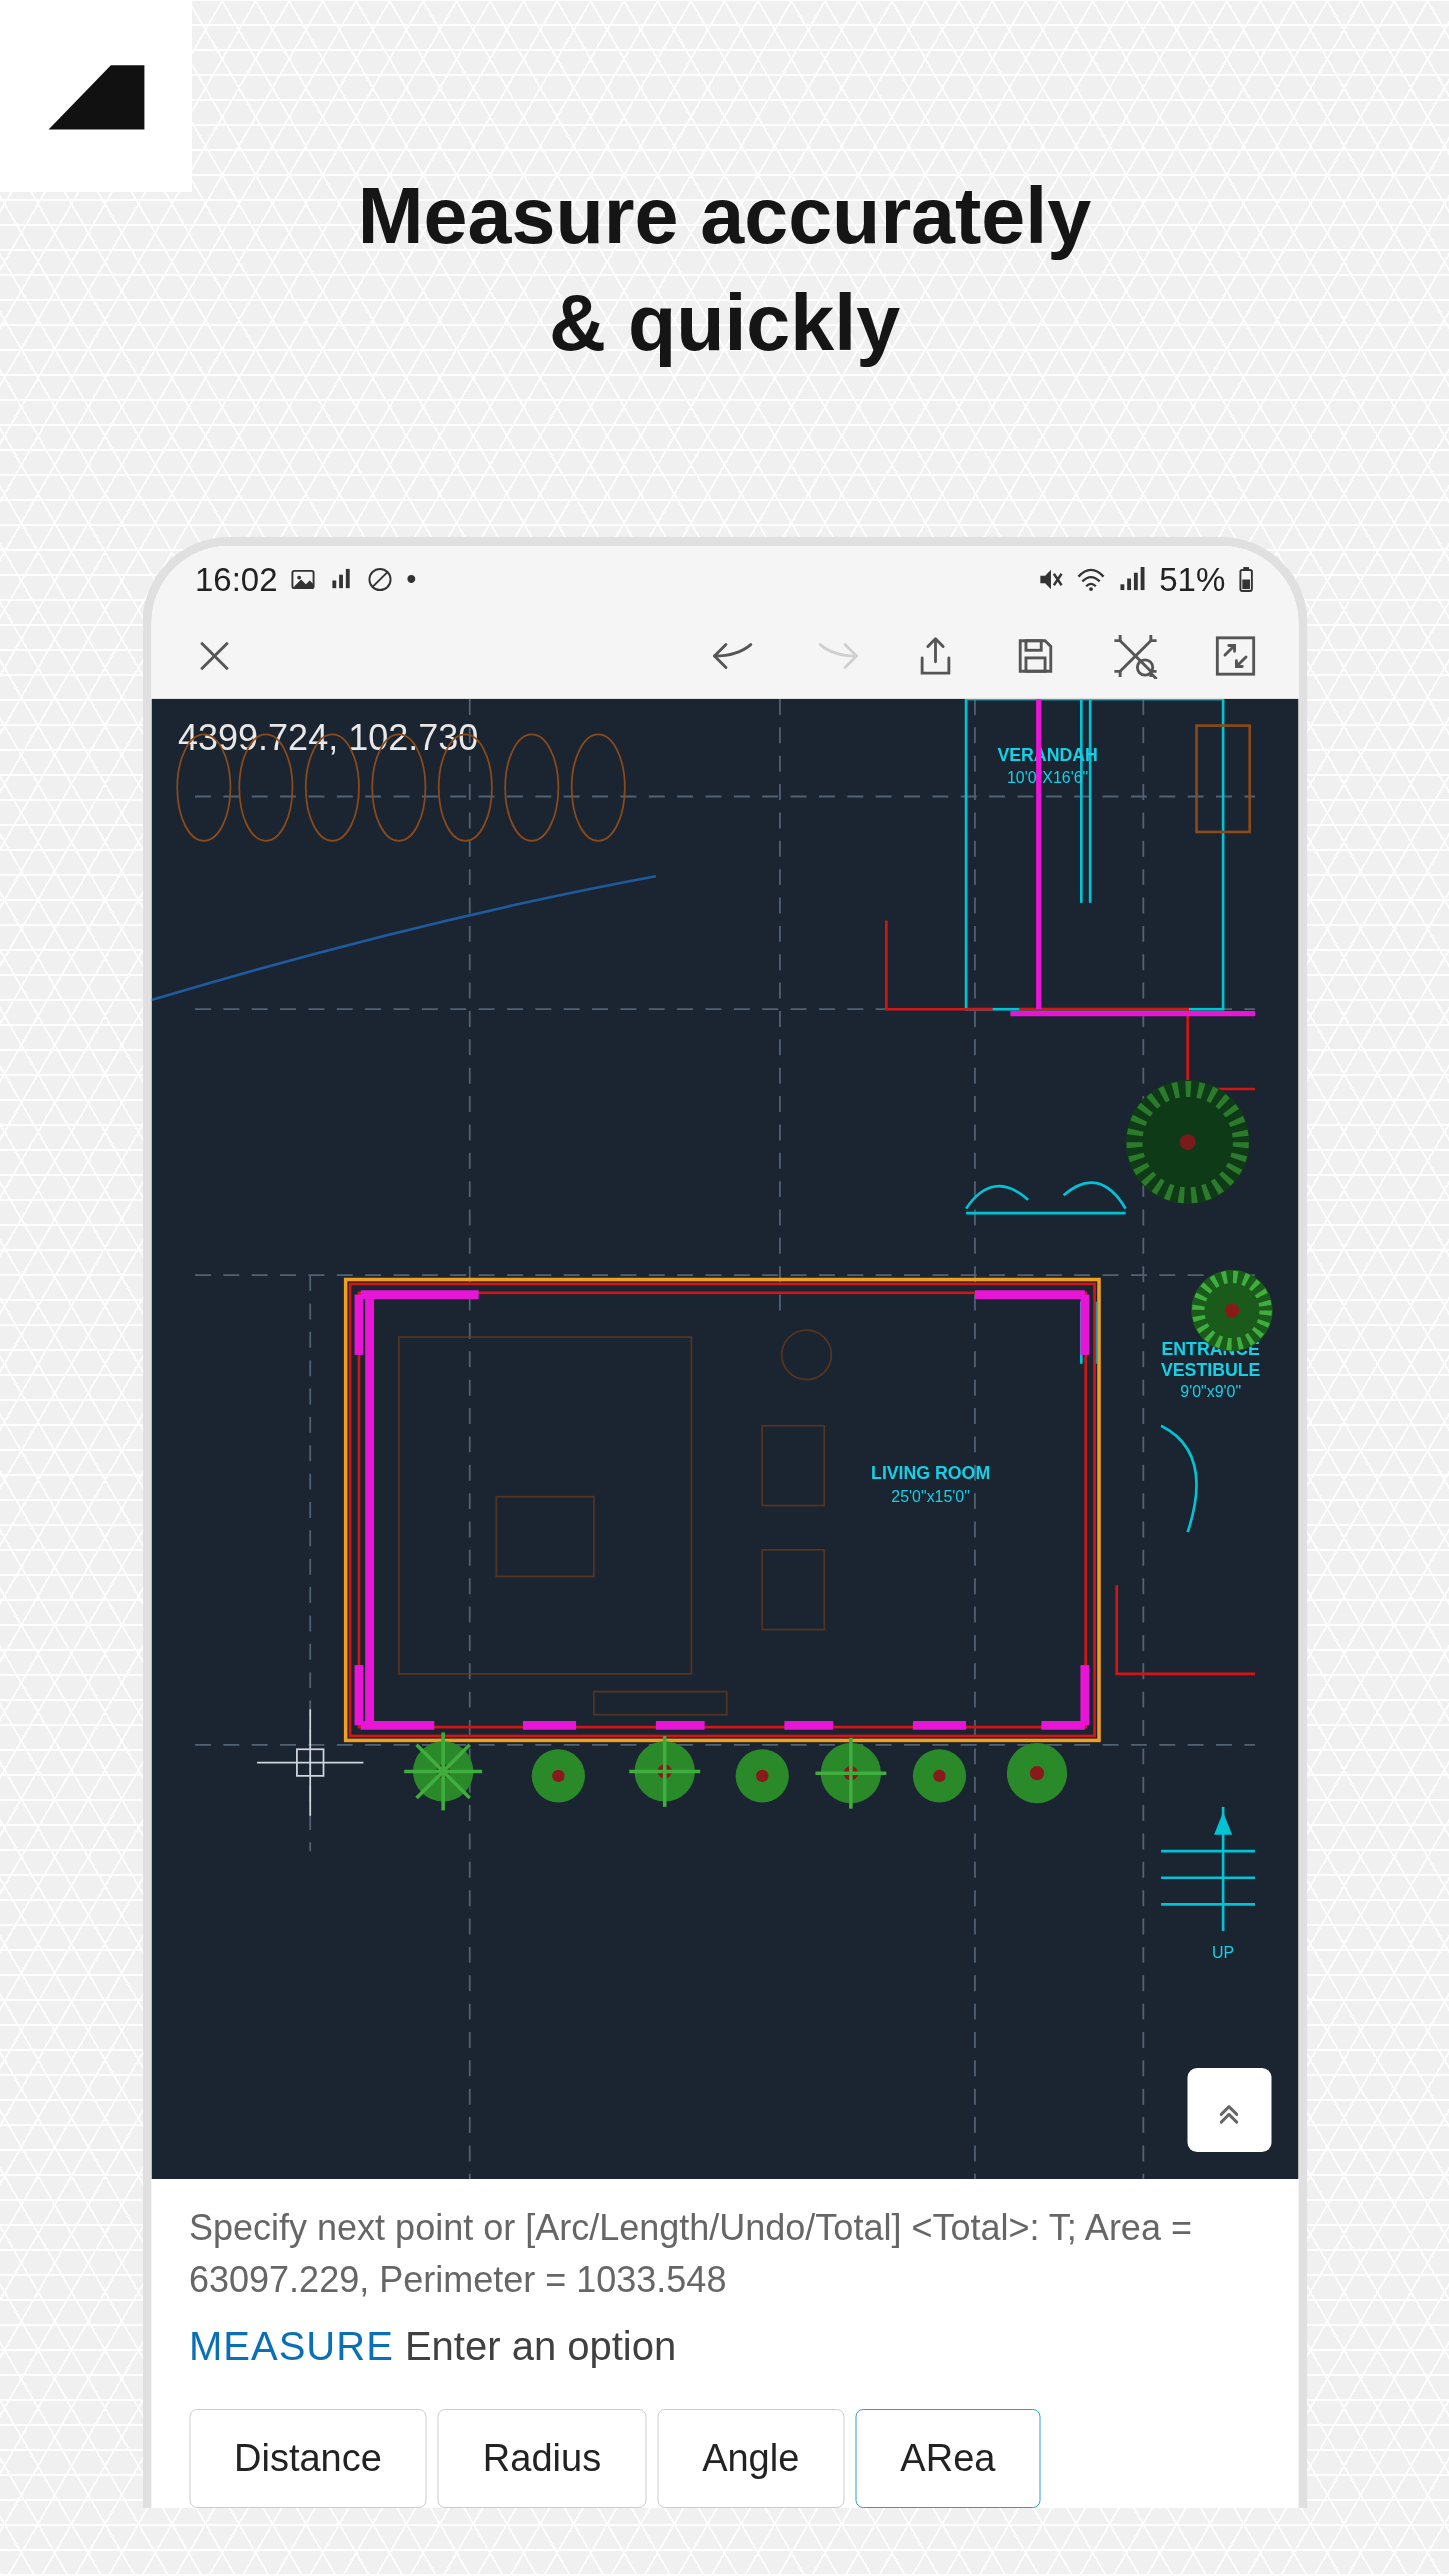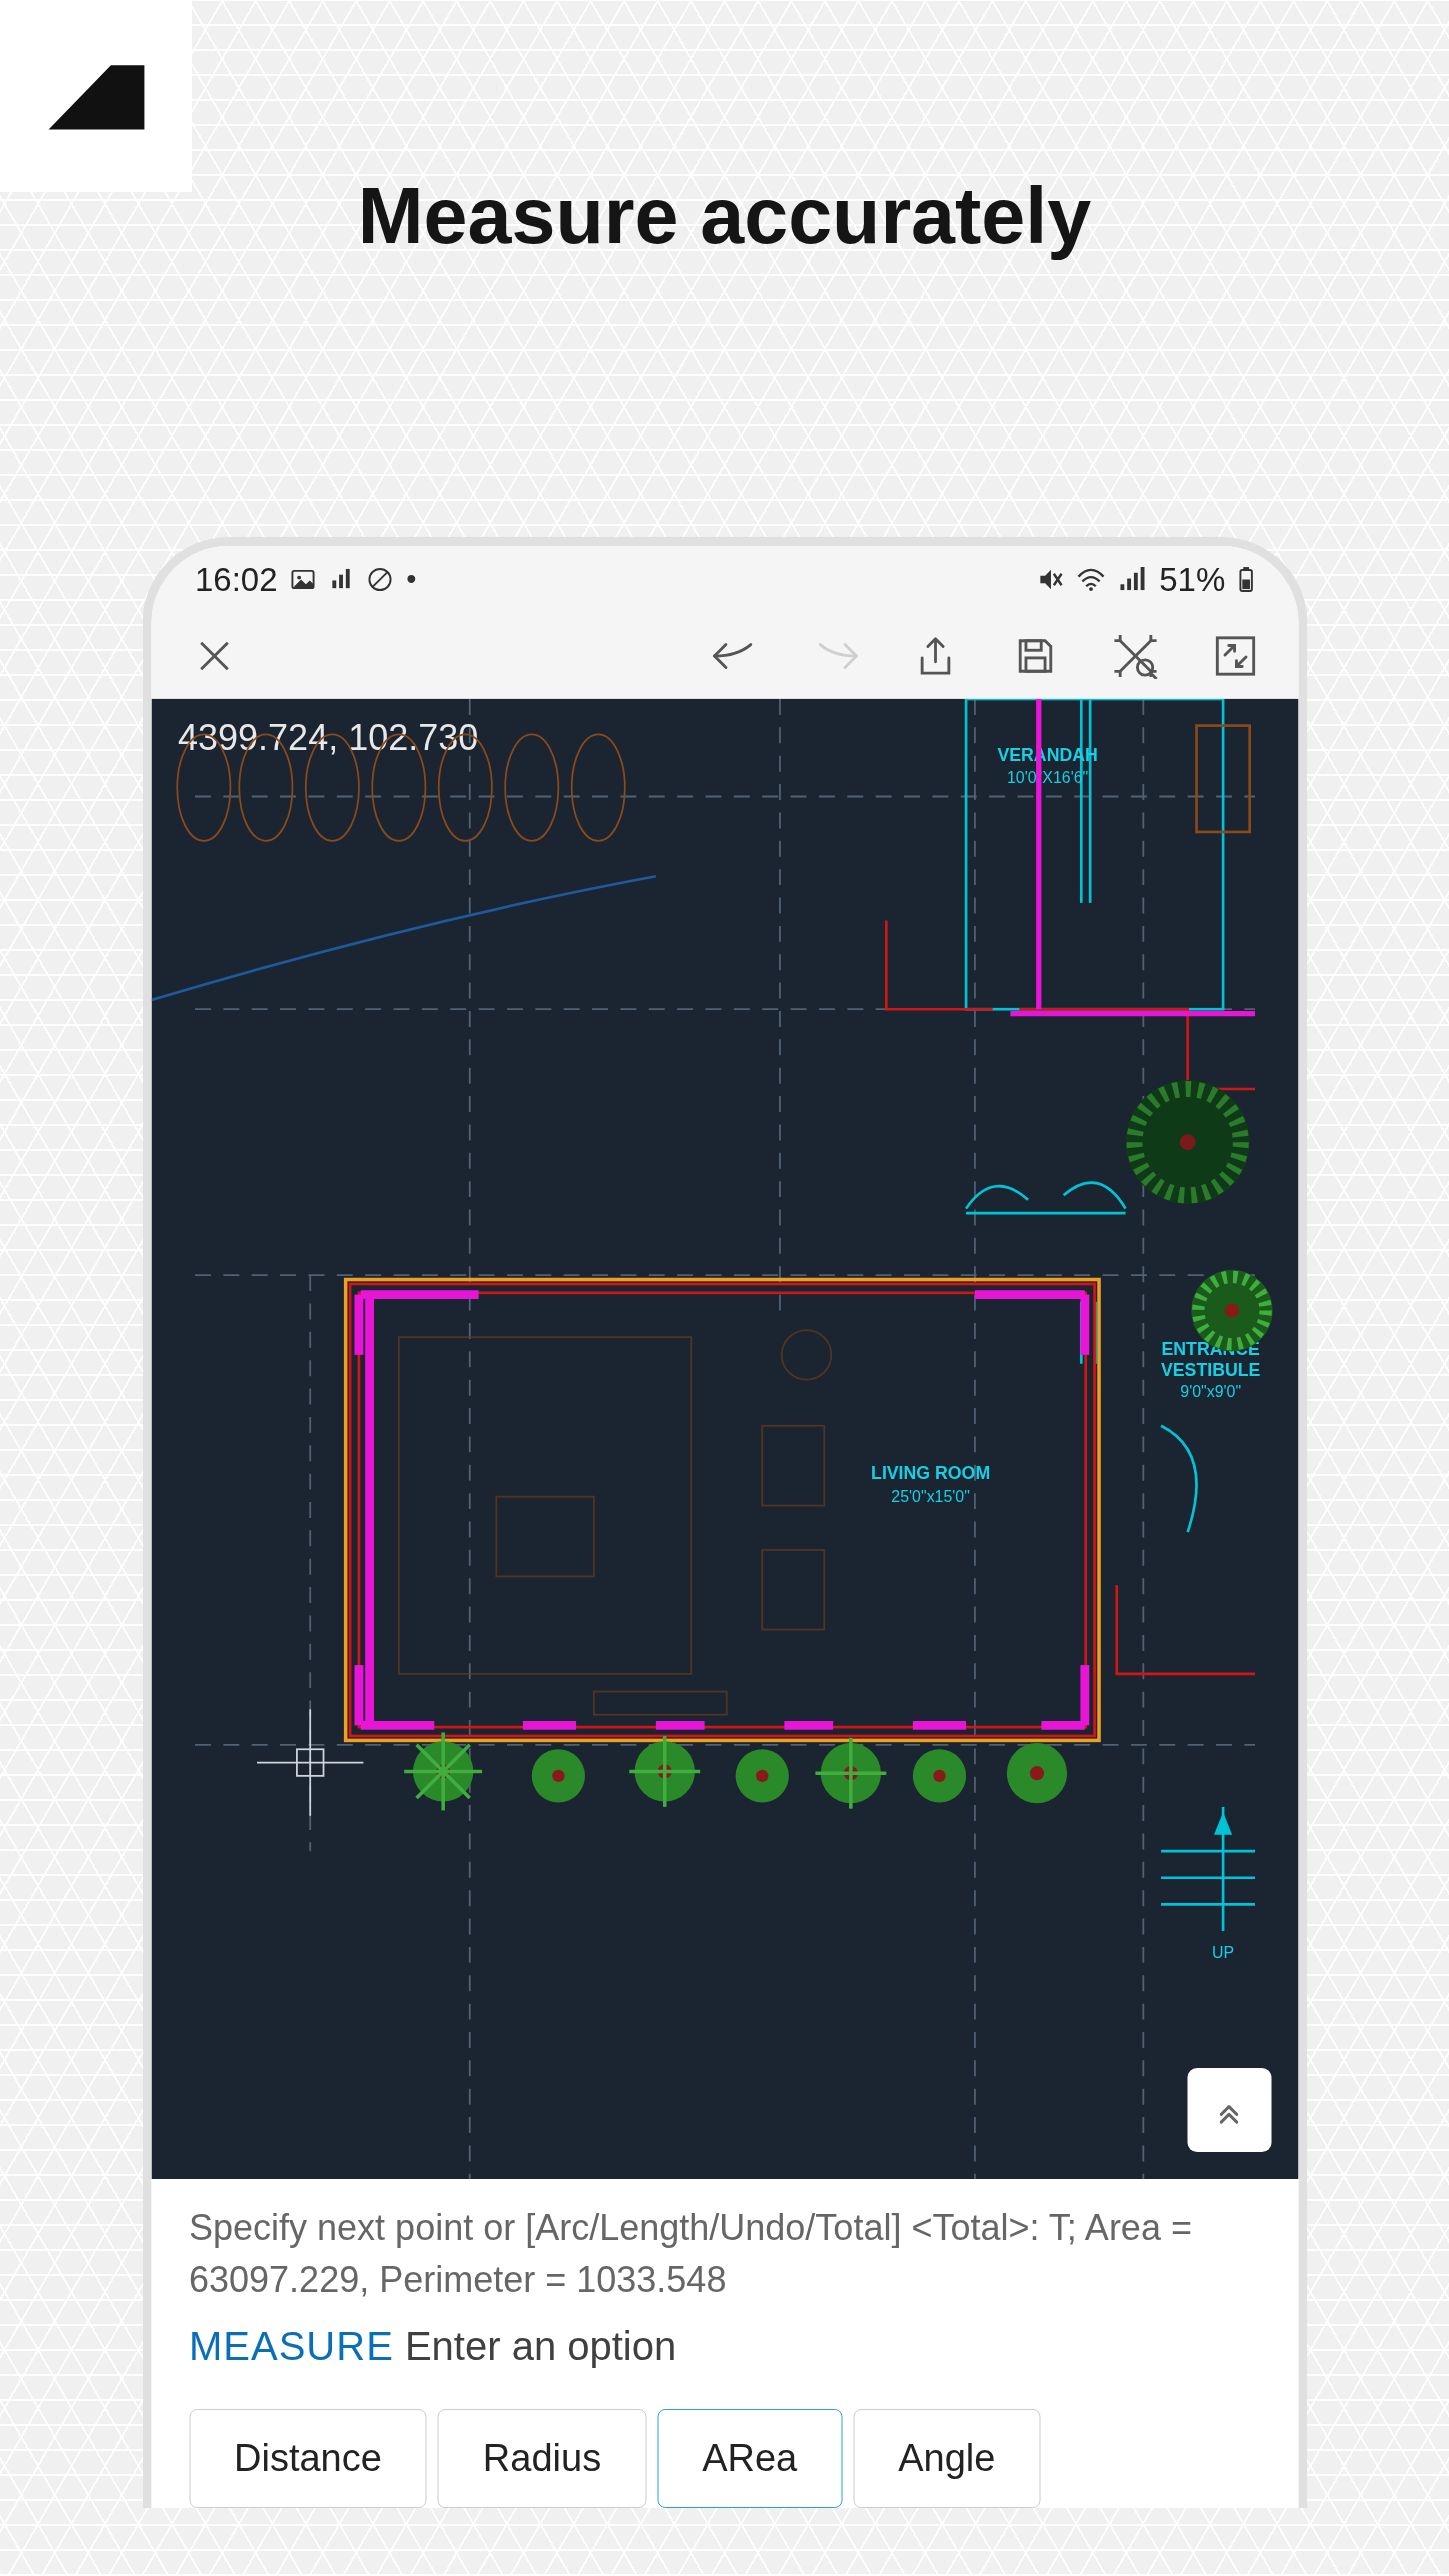--- a/index.html
+++ b/index.html
@@ -86,20 +86,21 @@
 <body>
 
 <div class="logo-box">
   <svg width="115" height="96" viewBox="0 0 120 100">
     <path d="M10 85 L75 18 L110 18 L110 40 L55 85 L110 40 L110 85 Z" fill="#111"></path>
   </svg>
 </div>
 
 <div class="headline">
   <span>Measure accurately</span><br>
+  <span>&amp; quickly</span>
 </div>
 
 <div class="phone">
 
   <div class="status-bar">
     <div class="status-left">
       <span style="font-weight:500">16:02</span>
       <span>
           <svg width="25" height="25" viewBox="0 0 26 26">
             <rect x="2" y="4" width="22" height="18" rx="2" fill="none" stroke="#333" stroke-width="2"></rect>
@@ -390,18 +391,18 @@
     <div class="log">Specify next point or [Arc/Length/Undo/Total] &lt;Total&gt;: T; Area = 63097.229, Perimeter = 1033.548</div>
     <div class="prompt-line">
       <span class="prompt-cmd">MEASURE</span>
       <span class="prompt-msg">Enter an option</span>
     </div>
   </div>
 
   <div class="option-row">
     <button class="opt-btn">Distance</button>
     <button class="opt-btn">Radius</button>
+    <button class="opt-btn">Angle</button>
     <button class="opt-btn selected">ARea</button>
-    <button class="opt-btn">Angle</button>
   </div>
 
 </div>
 
 
 </body></html>

